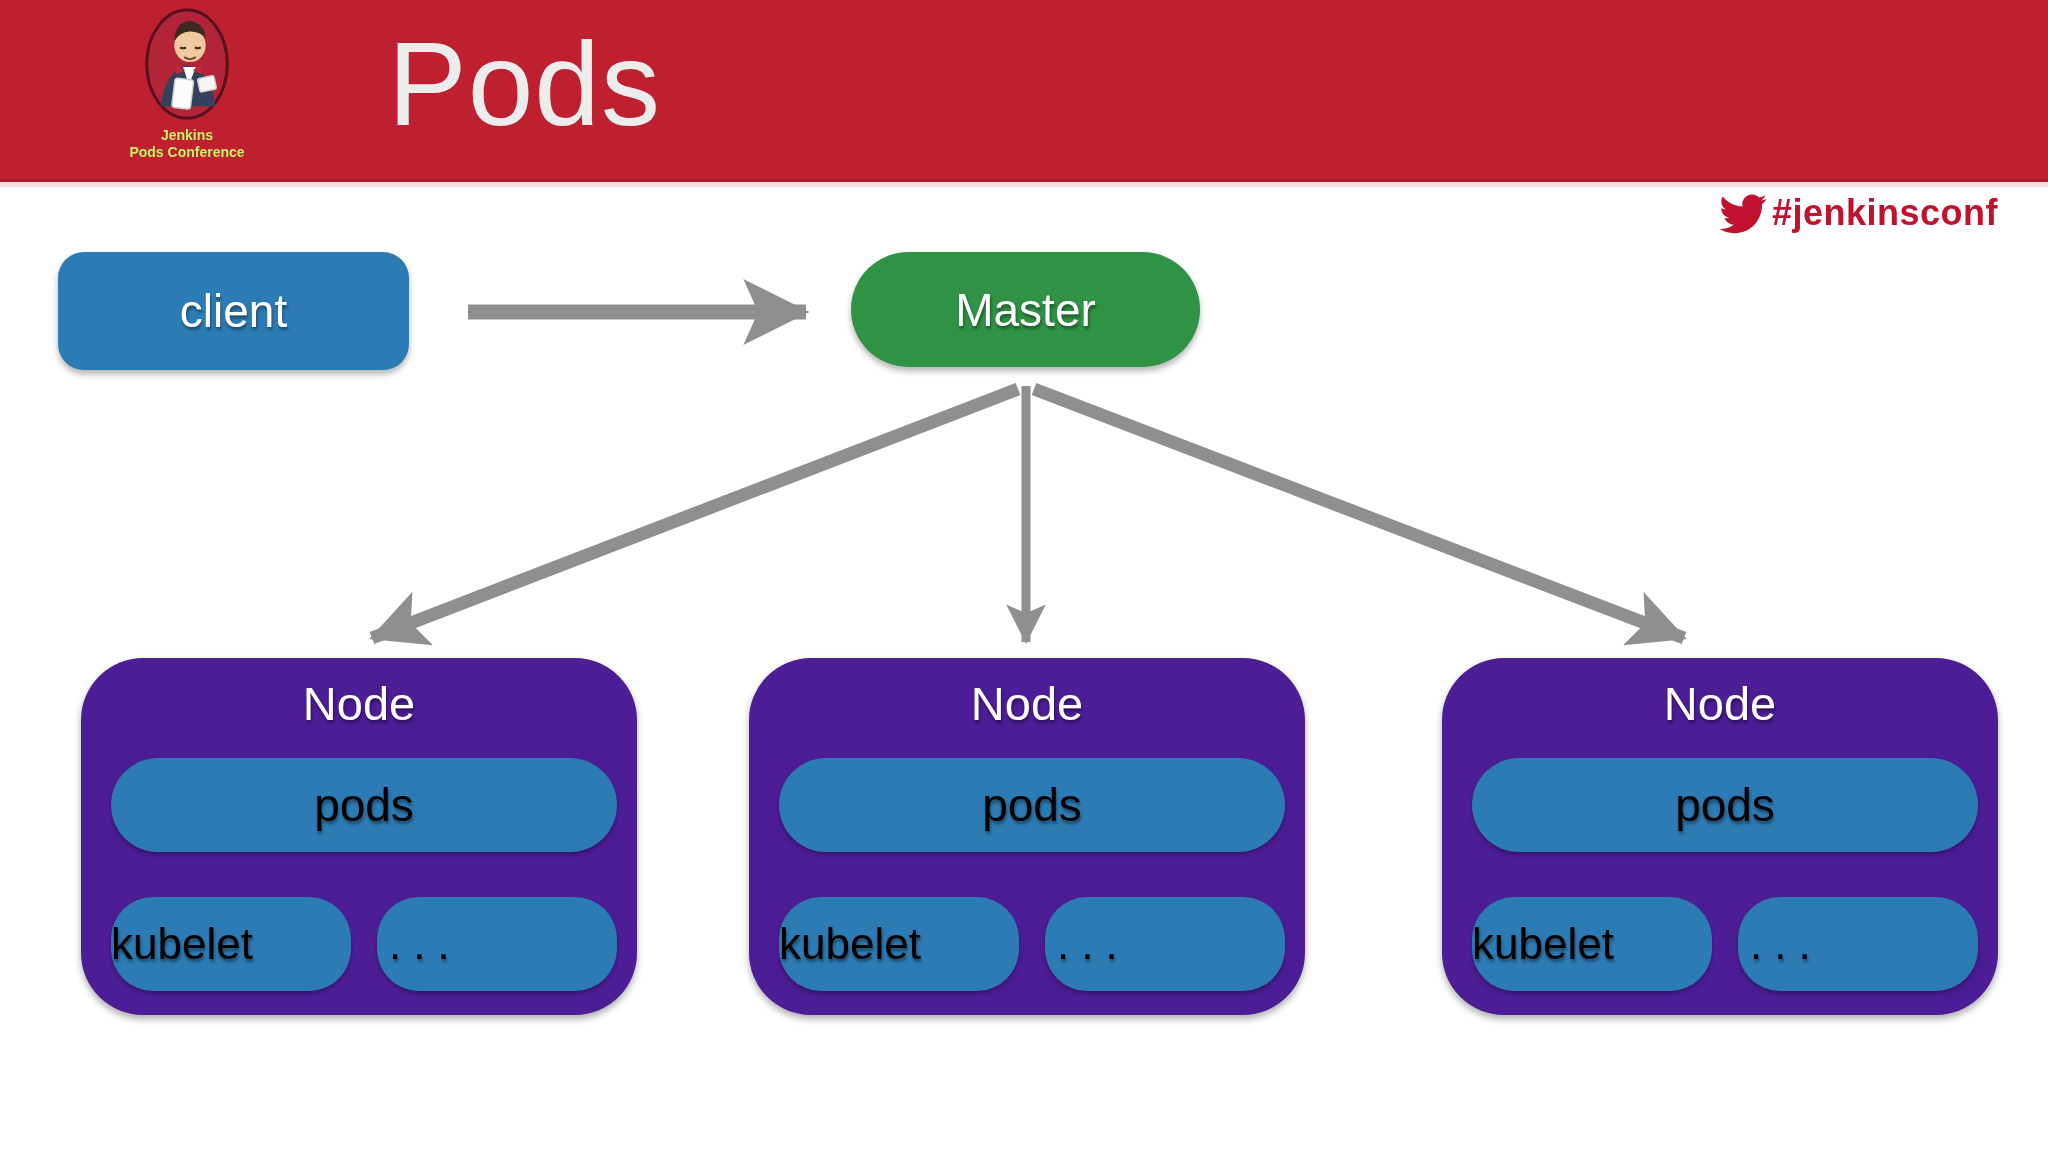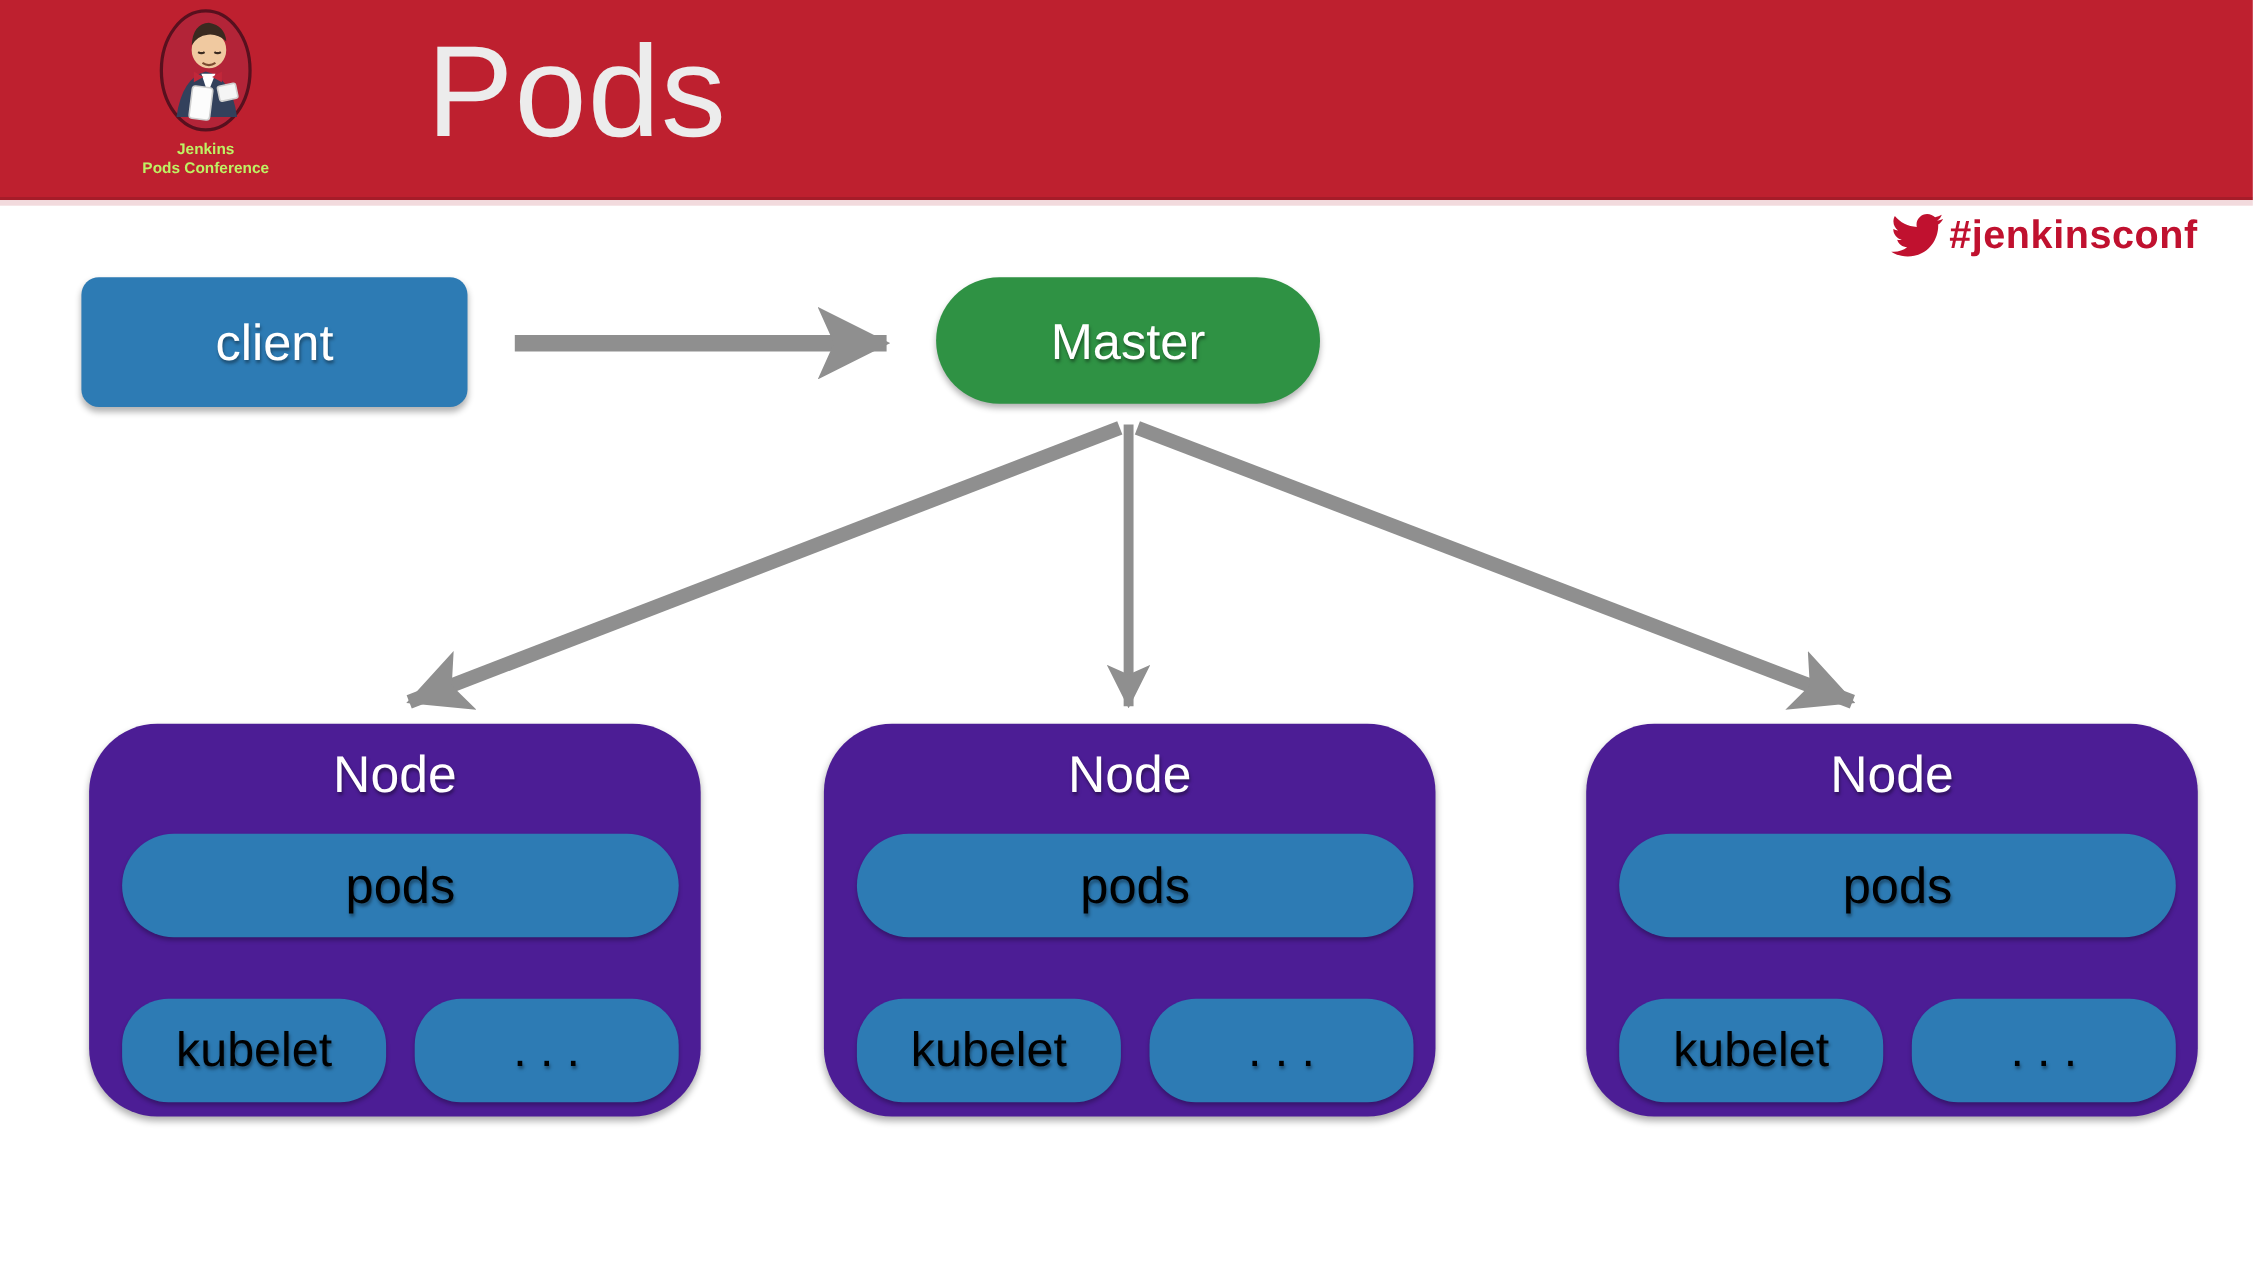--- a/index.html
+++ b/index.html
@@ -57,22 +57,22 @@
     position: absolute;
     display: flex; align-items: center; justify-content: center;
     color: #ffffff;
     box-shadow: 0 4px 6px rgba(0,0,0,0.30);
   }
   .shape-label {
     font-size: 46px;
     text-shadow: 1px 3px 3px rgba(0,0,0,0.40);
   }
   .client-box {
-    left: 74px; top: 252px; width: 351px; height: 118px;
-    background: #2D7BB4; border-radius: 16px;
+    left: 58px; top: 252px; width: 351px; height: 118px;
+    background: #2D7BB4; border-radius: 26px;
   }
   .master-box {
     left: 851px; top: 252px; width: 349px; height: 115px;
     background: #2F9244; border-radius: 58px;
   }
 
   .node {
     position: absolute; top: 658px; width: 556px; height: 357px;
     background: #4c1d95; border-radius: 62px;
     box-shadow: 0 4px 7px rgba(0,0,0,0.32);
@@ -83,23 +83,23 @@
     font-size: 47px; color: #ffffff;
     text-shadow: 1px 3px 3px rgba(0,0,0,0.40);
   }
   .pods-bar {
     position: absolute; left: 30px; top: 100px; width: 506px; height: 94px;
     background: #2D7BB4; border-radius: 47px;
     display: flex; align-items: center; justify-content: center;
     box-shadow: 0 3px 4px rgba(0,0,0,0.28);
   }
   .pill {
-    position: absolute; top: 250px; width: 240px; height: 94px;
+    position: absolute; top: 239px; width: 240px; height: 94px;
     background: #2D7BB4; border-radius: 42px;
-    display: flex; align-items: center; justify-content: center;
+    display: flex; align-items: center; justify-content: flex-start;
     box-shadow: 0 3px 4px rgba(0,0,0,0.28);
   }
   .pill-kubelet { left: 30px; }
   .pill-more { left: 296px; }
   .pill .shape-label { font-size: 44px; }
   .more-label { letter-spacing: 12px; padding-left: 12px; }
 
   
   .arrows {
     position: absolute; left: 0; top: 0; width: 2048px; height: 1152px;

